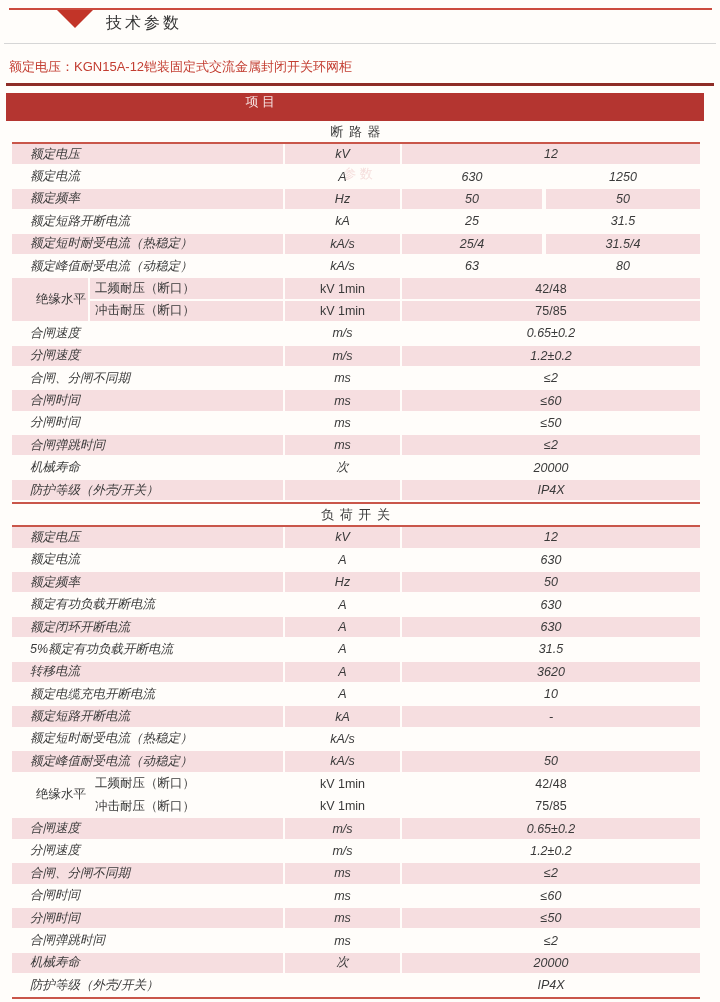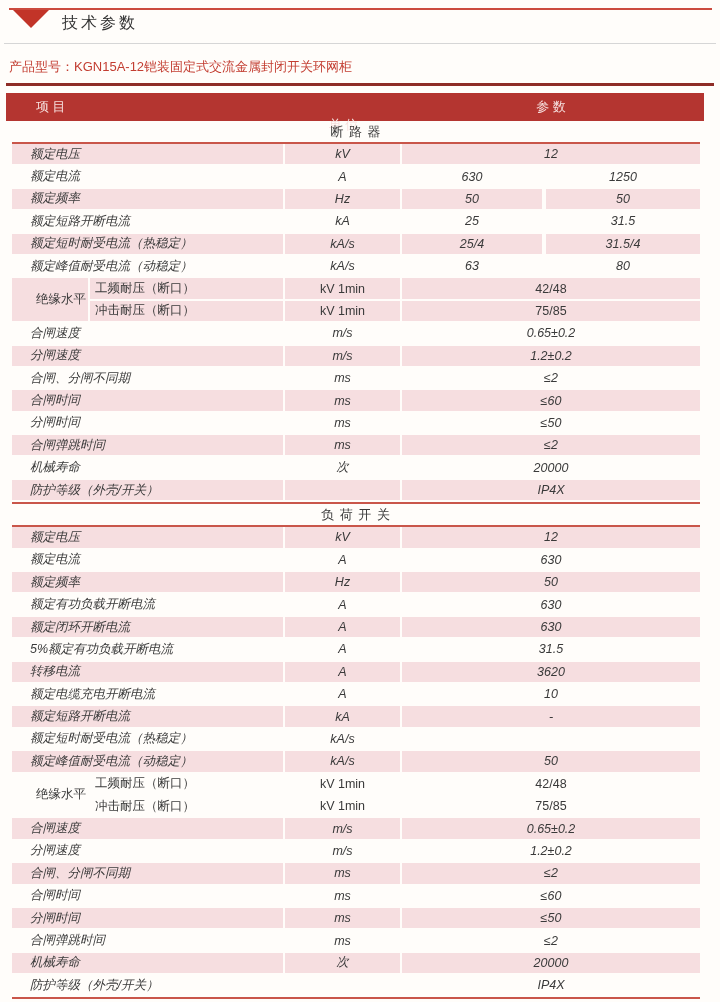--- a/index.html
+++ b/index.html
@@ -5,31 +5,31 @@
   html,body{margin:0;padding:0;}
   body{
     width:720px;height:1002px;
     background:#fffdfa;
     font-family:"Liberation Sans","DejaVu Sans",sans-serif;
     color:#3a3a3a;
     overflow:hidden;
   }
   .page{position:relative;width:720px;height:1002px;}
   .top-rule{margin:8px 0 0 9px;width:703px;height:2px;background:#cb4a3e;}
-  .heading{position:relative;height:24px;}
+  .heading{position:relative;height:24px;margin-left:44px;}
   .tri{position:absolute;left:13px;top:0;width:0;height:0;
        border-left:18px solid transparent;border-right:18px solid transparent;
        border-top:18px solid #c23428;}
   .heading-title{position:absolute;left:62px;top:3px;font-size:16px;
        letter-spacing:3px;color:#333;}
   .gray-rule{margin:9px 0 0 4px;width:712px;height:1px;background:#d6d6d6;}
   .product{margin:14px 0 0 9px;font-size:13px;color:#c33d31;height:18px;line-height:18px;}
   .dark-rule{margin:7px 0 0 6px;width:708px;height:3px;background:#8e2c26;}
   .thead{display:flex;align-items:center;margin:7px 0 0 6px;width:698px;height:28px;
-       background:#b43530;color:#f6dfdd;font-size:13px;box-sizing:border-box;padding-left:6px;}
+       background:#b43530;color:#f6dfdd;font-size:13px;box-sizing:border-box;padding-left:6px;flex-direction:column;}
   .th1{width:273px;padding-left:24px;box-sizing:border-box;}
   .th2{width:117px;text-align:center;margin-top:36px;}
   .th3{width:298px;text-align:center;}
   .tbody{margin-left:12px;width:688px;}
   .sec-title{height:21px;line-height:21px;text-align:center;font-size:13px;
        color:#3a3a3a;letter-spacing:1px;}
   .redline{height:2px;background:#c9564a;width:688px;}
   .row{display:flex;height:20.4px;margin-bottom:2px;font-style:italic;}
   .cell{display:flex;align-items:center;font-size:12.5px;box-sizing:border-box;}
   .c1{width:271px;margin-right:2px;padding-left:18px;}
@@ -48,21 +48,21 @@
 </head>
 <body>
 
 <div class="page">
   <div class="top-rule"></div>
   <div class="heading">
     <div class="tri"></div>
     <div class="heading-title">技术参数</div>
   </div>
   <div class="gray-rule"></div>
-  <div class="product">产品型号：KGN15A-12铠装固定式交流金属封闭开关环网柜</div>
+  <div class="product">额定电压：KGN15A-12铠装固定式交流金属封闭开关环网柜</div>
   <div class="dark-rule"></div>
 
   <div class="thead">
     <div class="th1">项 目</div>
     <div class="th2">单 位</div>
     <div class="th3">参 数</div>
   </div>
 
   <div class="tbody">
       <div class="sec-title">断 路 器</div>

